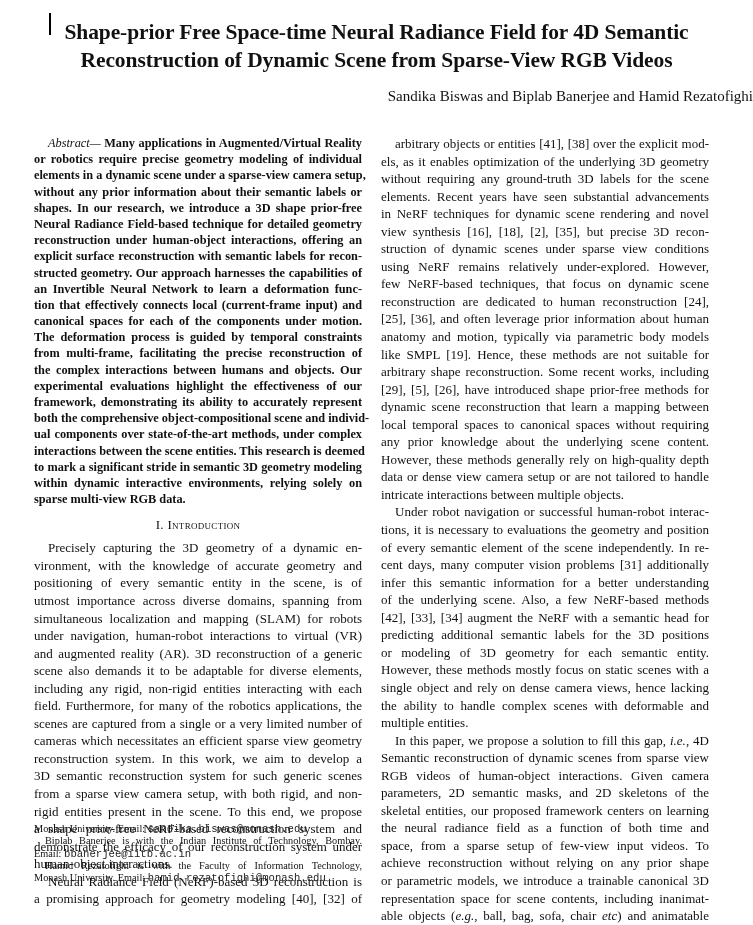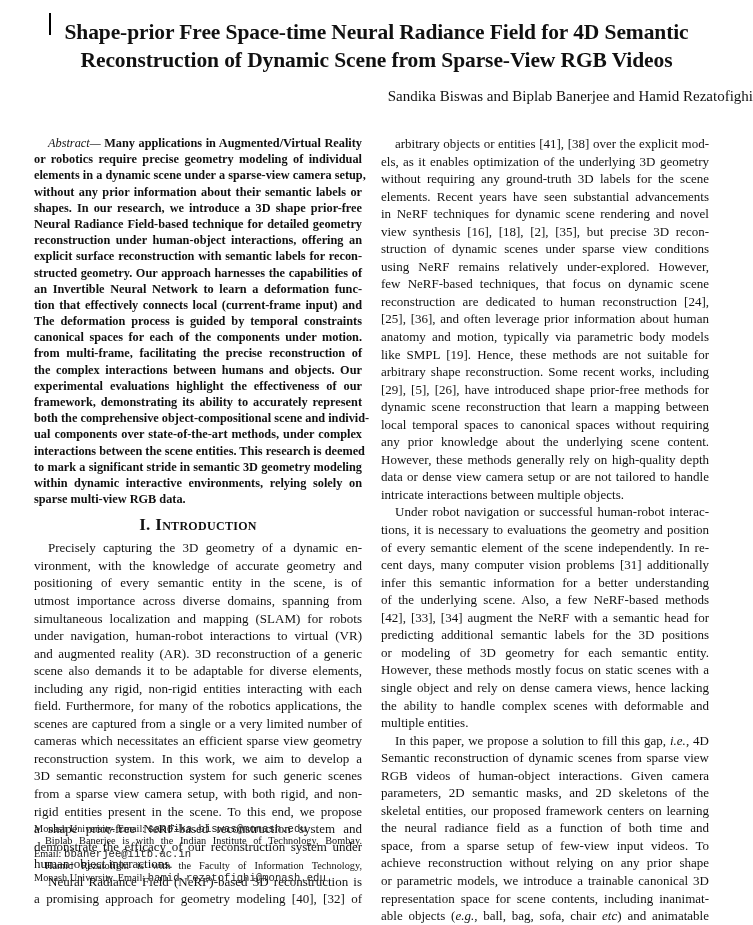--- a/index.html
+++ b/index.html
@@ -25,22 +25,22 @@
   .col-right { left: 381px; width: 328px; }
   .ln {
     display: block; height: 17.55px; line-height: 17.55px; font-size: 13px;
     text-align: justify; text-align-last: justify; white-space: nowrap; overflow: visible;
   }
   .ln.last { text-align-last: left; }
   .ln.indent { padding-left: 14px; }
   .abstract .ln { font-weight: bold; font-size: 12.3px; height: 16.2px; line-height: 16.2px; }
   .abstract .ln .kw { font-style: italic; font-weight: normal; }
   .section-heading {
-    display: block; text-align: center; font-size: 17px; line-height: 17px;
-    margin: 9px 0 6px 0; font-variant: small-caps; letter-spacing: 0.3px; font-weight: bold;
+    display: block; text-align: center; font-size: 13px; line-height: 17px;
+    margin: 9px 0 6px 0; font-variant: small-caps; letter-spacing: 0.3px;
   }
   .footnotes { position: absolute; left: 34px; top: 823px; width: 328px; }
   .fn {
     display: block; font-size: 10.3px; line-height: 12.3px; height: 12.3px;
     text-align: justify; text-align-last: justify; white-space: nowrap;
   }
   .fn.last { text-align-last: left; }
   .fn.indent { padding-left: 11px; }
   .mono { font-family: "Liberation Mono", "DejaVu Sans Mono", monospace; font-size: 10.6px; color: #222; }
   .it { font-style: italic; }
@@ -63,22 +63,22 @@
       <span class="ln">or robotics require precise geometry modeling of individual</span>
       <span class="ln">elements in a dynamic scene under a sparse-view camera setup,</span>
       <span class="ln">without any prior information about their semantic labels or</span>
       <span class="ln">shapes. In our research, we introduce a 3D shape prior-free</span>
       <span class="ln">Neural Radiance Field-based technique for detailed geometry</span>
       <span class="ln">reconstruction under human-object interactions, offering an</span>
       <span class="ln">explicit surface reconstruction with semantic labels for recon-</span>
       <span class="ln">structed geometry. Our approach harnesses the capabilities of</span>
       <span class="ln">an Invertible Neural Network to learn a deformation func-</span>
       <span class="ln">tion that effectively connects local (current-frame input) and</span>
+      <span class="ln">canonical spaces for each of the components under motion.</span>
       <span class="ln">The deformation process is guided by temporal constraints</span>
-      <span class="ln">canonical spaces for each of the components under motion.</span>
       <span class="ln">from multi-frame, facilitating the precise reconstruction of</span>
       <span class="ln">the complex interactions between humans and objects. Our</span>
       <span class="ln">experimental evaluations highlight the effectiveness of our</span>
       <span class="ln">framework, demonstrating its ability to accurately represent</span>
       <span class="ln">both the comprehensive object-compositional scene and individ-</span>
       <span class="ln">ual components over state-of-the-art methods, under complex</span>
       <span class="ln">interactions between the scene entities. This research is deemed</span>
       <span class="ln">to mark a significant stride in semantic 3D geometry modeling</span>
       <span class="ln">within dynamic interactive environments, relying solely on</span>
       <span class="ln last">sparse multi-view RGB data.</span>

